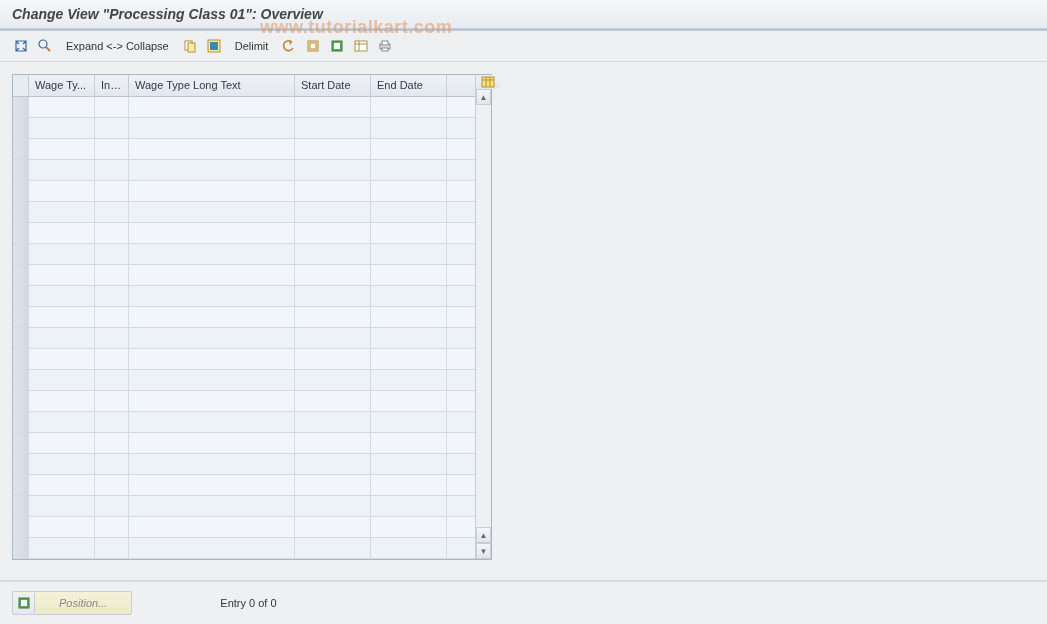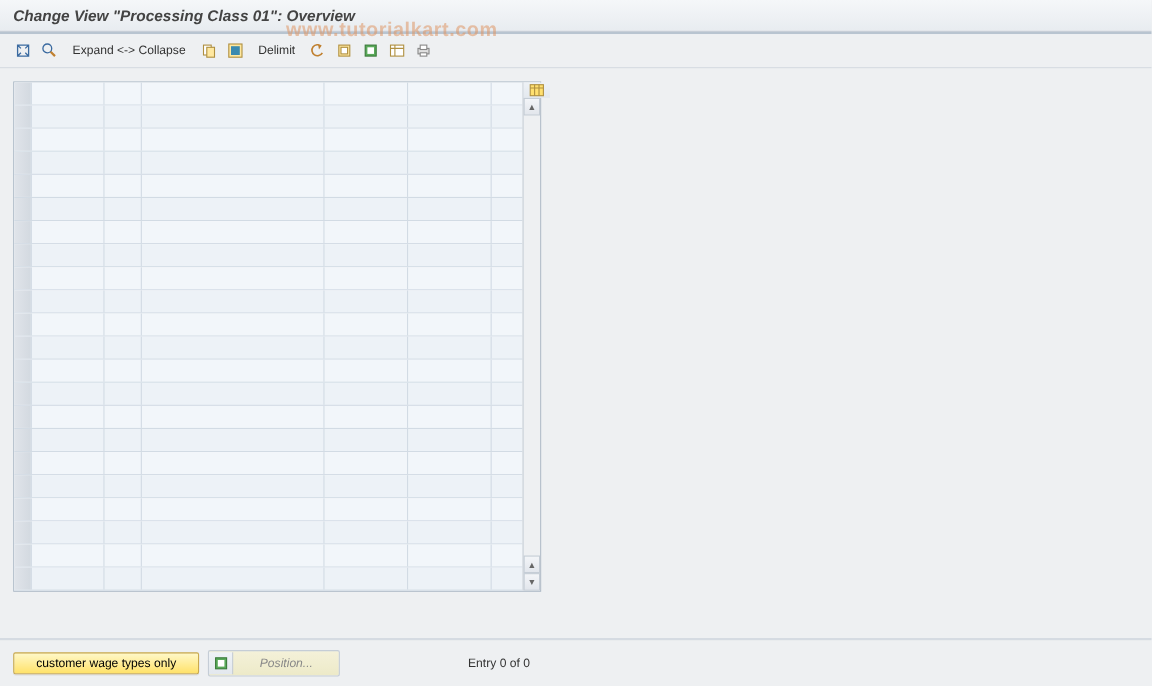--- a/index.html
+++ b/index.html
@@ -41,21 +41,21 @@
     
     .grid-scroll-col { width: 16px; background: #eef0f2; border-left: 1px solid #c5cdd6; display: flex; flex-direction: column; }
     .scroll-btn { height: 16px; background: linear-gradient(#f3f5f8,#e2e6ec); border: 1px solid #c5cdd6; cursor: pointer; display:flex; align-items:center; justify-content:center; font-size: 8px; color:#666; }
     .scroll-track { flex: 1; }
     
     .footer-bar { position: absolute; bottom: 0; left: 0; right: 0; height: 44px; background: #eef0f2; border-top: 2px solid #d5dbe2; display: flex; align-items: center; padding: 0 12px; gap: 8px; }
     .yellow-btn { background: linear-gradient(#fff8c8, #ffe26a); border: 1px solid #c9a94e; border-radius: 2px; padding: 3px 20px; font-size: 11px; cursor: pointer; box-shadow: 0 1px 0 rgba(0,0,0,0.08); }
     .position-box { display: flex; align-items: center; border: 1px solid #c5cdd6; border-radius: 2px; background: linear-gradient(#f4f1d9,#edeac8); font-size:11px; cursor:pointer; }
     .position-icon { width: 22px; height: 20px; display:flex; align-items:center; justify-content:center; border-right:1px solid #c5cdd6; background: linear-gradient(#eef2f6,#e3e8ee); }
     .position-text { padding: 5px 24px; color: #888; font-style: italic; }
-    .entry-text { margin-left: 108px; font-size: 11px; color: #333; }
+    .entry-text { margin-left: 80px; font-size: 11px; color: #333; }
     
     svg { display: block; }
   </style>
 </head>
 <body>
 
 <div class="title-bar">
   <span class="title-text">Change View "Processing Class 01": Overview</span>
 </div>
 <div class="title-separator"></div>
@@ -118,20 +118,28 @@
         <rect x="5" y="10" width="6" height="3" fill="#fff" stroke="#888"></rect>
       </svg>
   </span>
 </div>
 
 <div class="watermark">www.tutorialkart.com</div>
 
 <div class="content-area">
   <div class="grid-wrapper">
     <div class="grid-main">
+      <div class="grid-header">
+        <div class="grid-header-cell ghc-sel"></div>
+        <div class="grid-header-cell ghc-1">Wage Ty...</div>
+        <div class="grid-header-cell ghc-2">Inf...</div>
+        <div class="grid-header-cell ghc-3">Wage Type Long Text</div>
+        <div class="grid-header-cell ghc-4">Start Date</div>
+        <div class="grid-header-cell ghc-5">End Date</div>
+      </div>
       <div class="grid-rows" id="grid-rows">
           <div class="grid-row">
             <div class="grid-cell gc-sel"></div>
             <div class="grid-cell gc-1"></div>
             <div class="grid-cell gc-2"></div>
             <div class="grid-cell gc-3"></div>
             <div class="grid-cell gc-4"></div>
             <div class="grid-cell gc-5"></div>
           </div>
           <div class="grid-row">
@@ -315,21 +323,20 @@
       </div>
       <div class="scroll-btn">▲</div>
       <div class="scroll-track"></div>
       <div class="scroll-btn">▲</div>
       <div class="scroll-btn">▼</div>
     </div>
   </div>
 </div>
 
 <div class="footer-bar">
-  <button class="yellow-btn">customer wage types only</button>
   <div class="position-box">
     <span class="position-icon">
       <svg width="14" height="14">
           <rect x="2" y="2" width="10" height="10" fill="#5aaa5a" stroke="#3a7a3a"></rect>
           <rect x="4" y="4" width="6" height="6" fill="#fff"></rect>
         </svg>
     </span>
     <span class="position-text">Position...</span>
   </div>
   <span class="entry-text">Entry 0 of 0</span>

